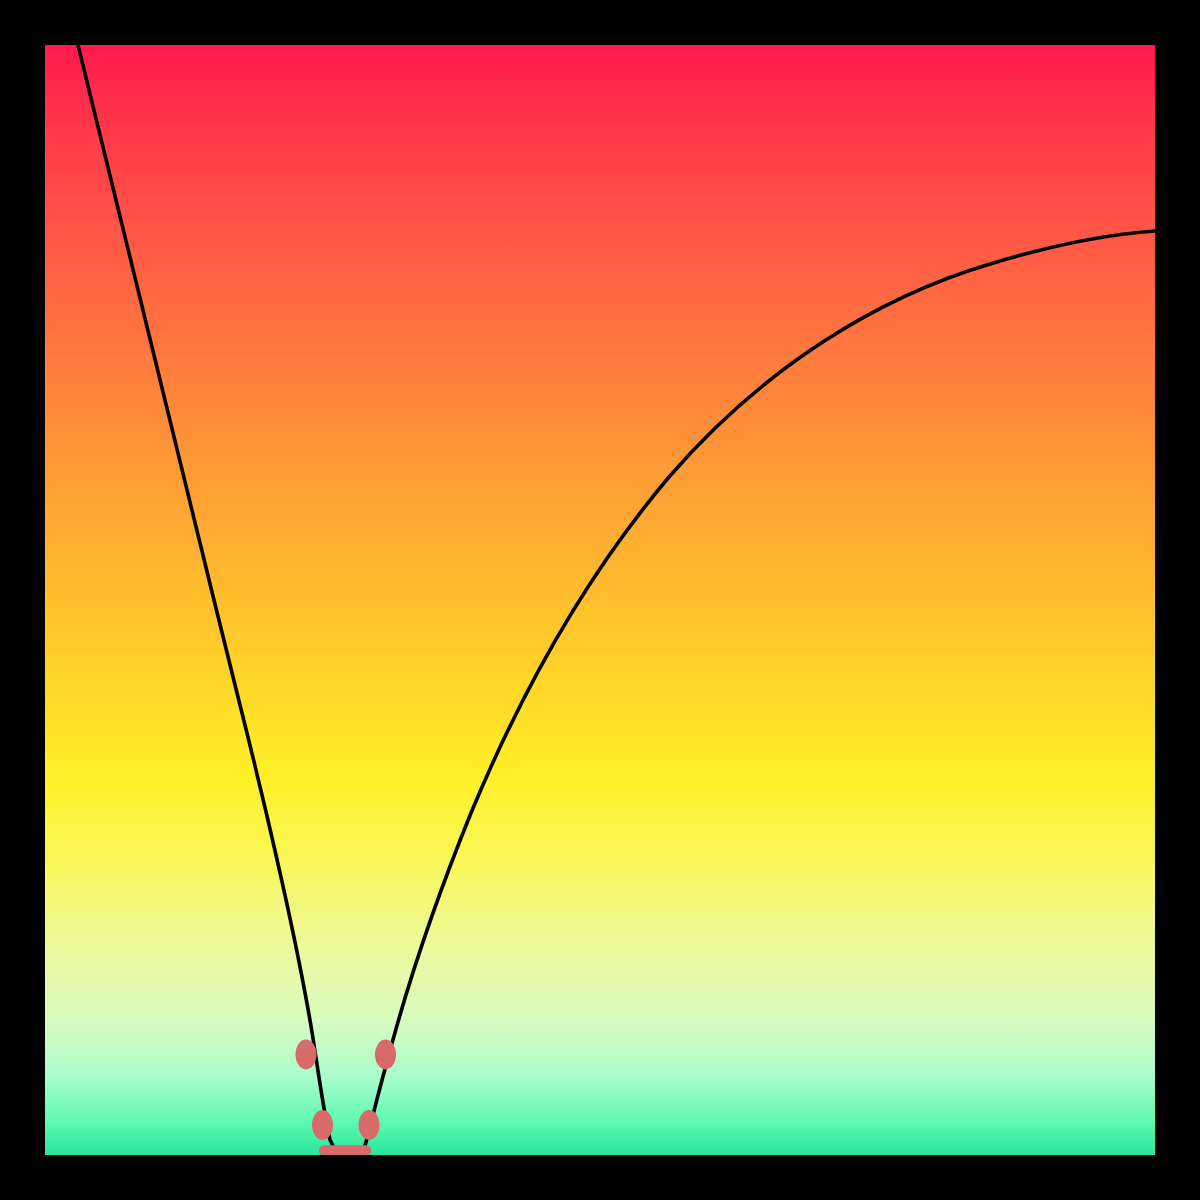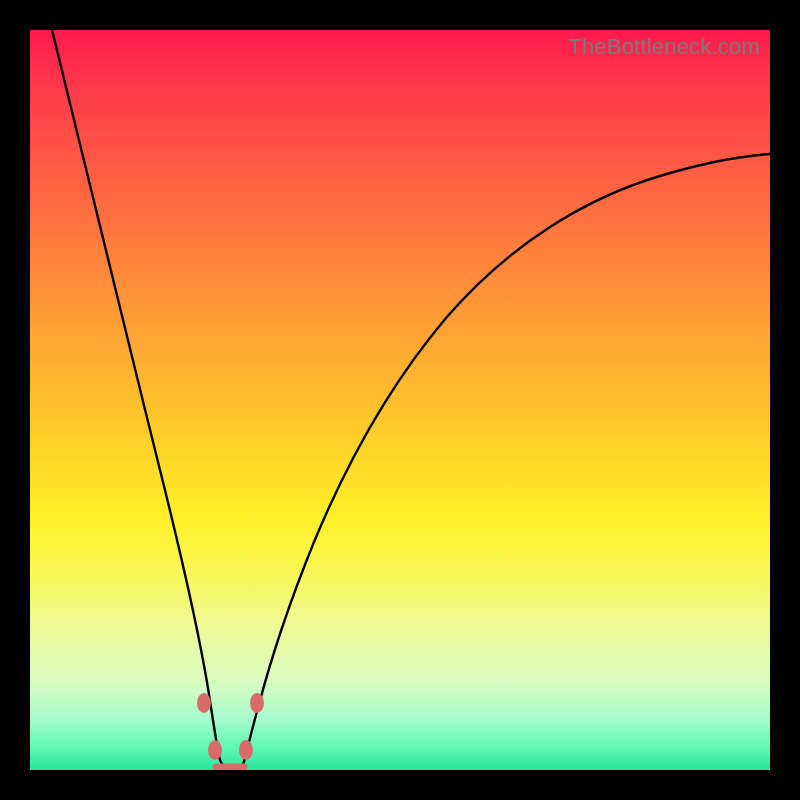--- a/index.html
+++ b/index.html
@@ -67,21 +67,20 @@
     fill: none;
     stroke: #d86a6a;
     stroke-width: 7;
     stroke-linecap: round;
   }
 </style>
 </head>
 <body>
 
 <div class="frame">
-  <div class="watermark">TheBottleneck.com</div>
 
   <svg class="curves" viewBox="0 0 740 740">
     <path class="curve" d="M 22 0
          C 50 110, 90 280, 130 440
          C 152 528, 168 598, 178 658
          C 183 690, 186 712, 190 730
          L 194 738"></path>
     <path class="curve" d="M 212 738
          C 216 726, 220 706, 228 678
          C 240 632, 258 576, 284 512

